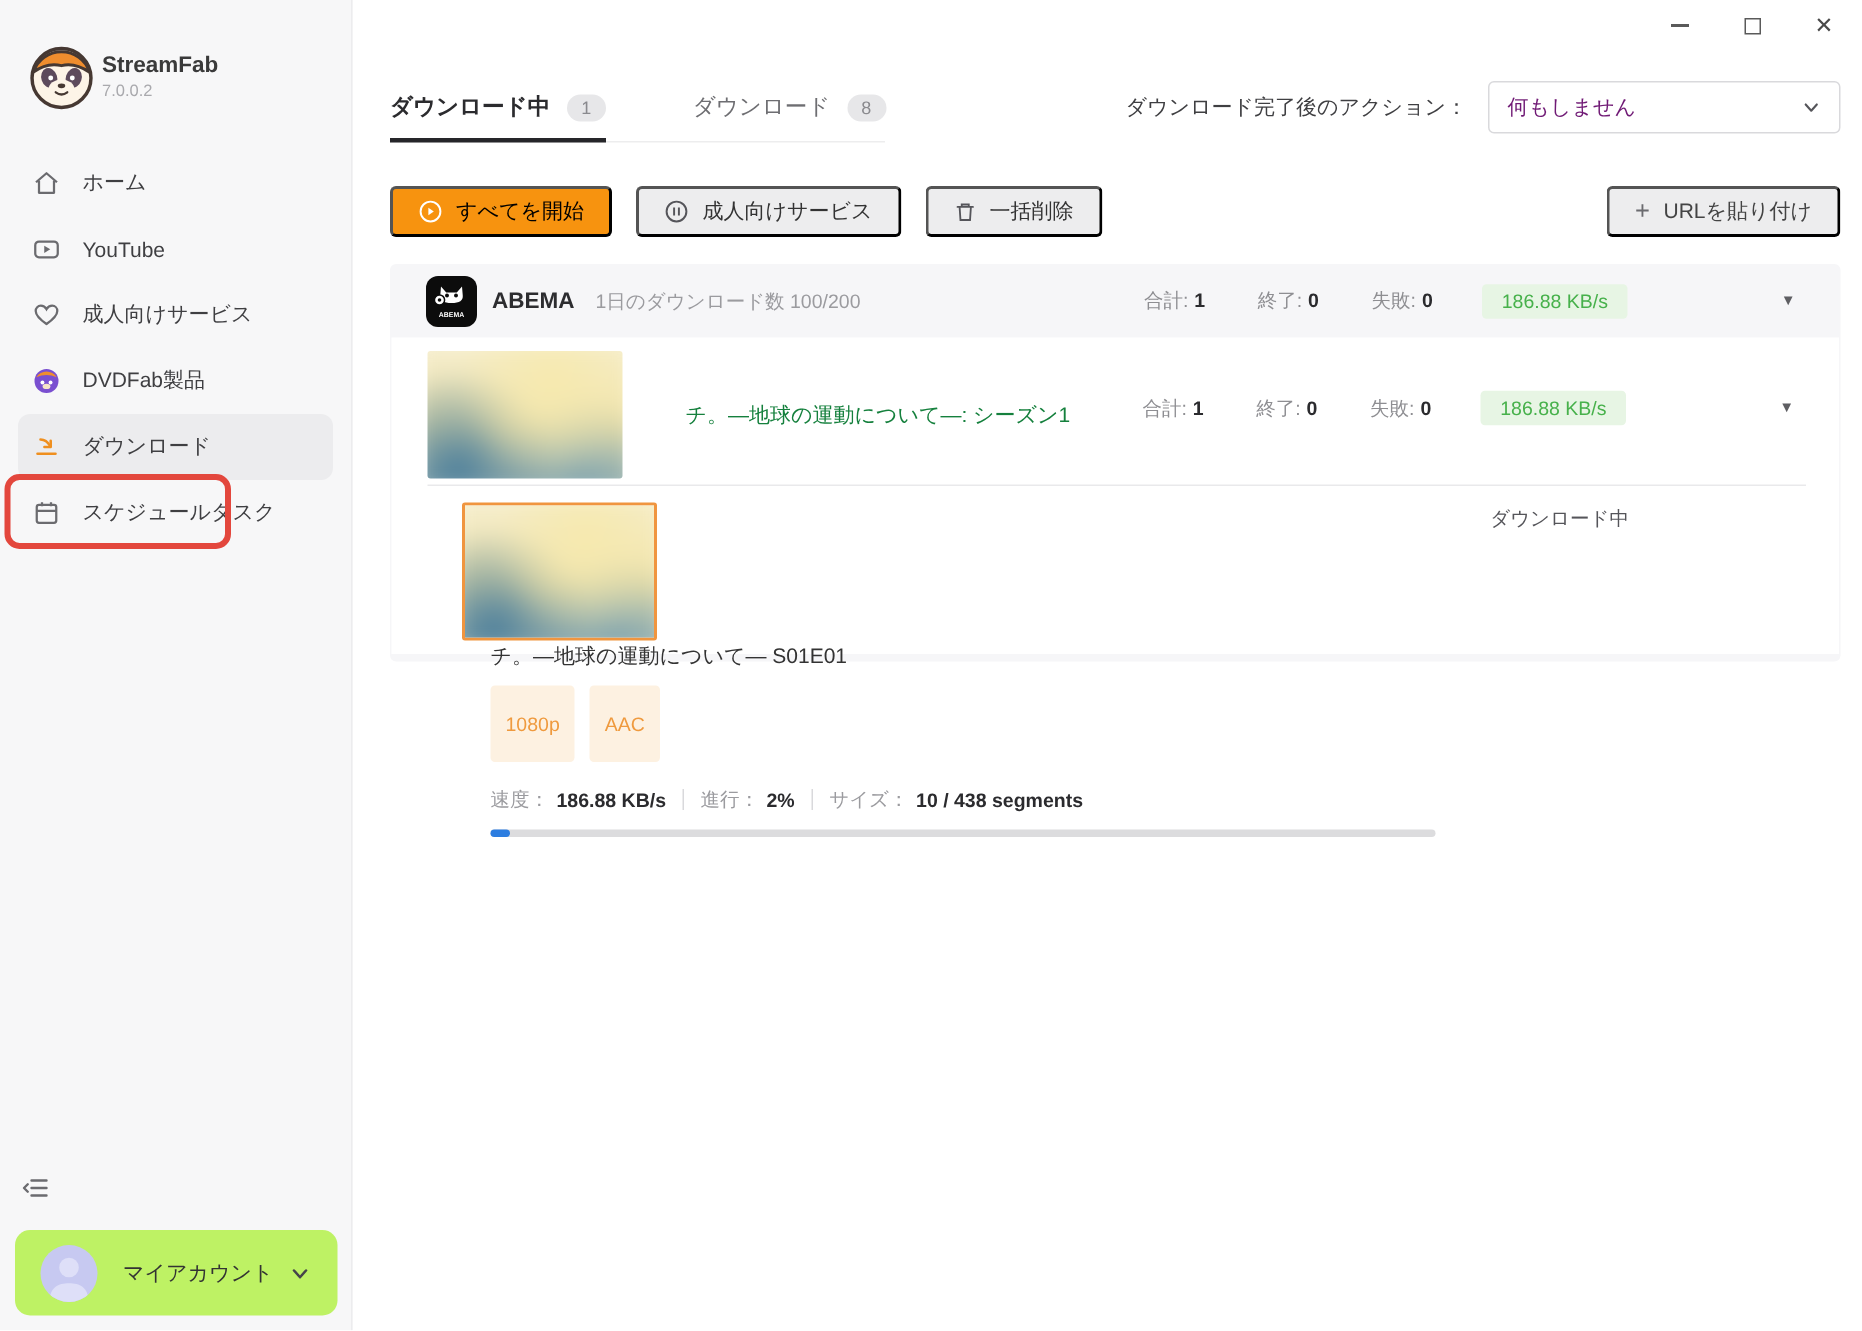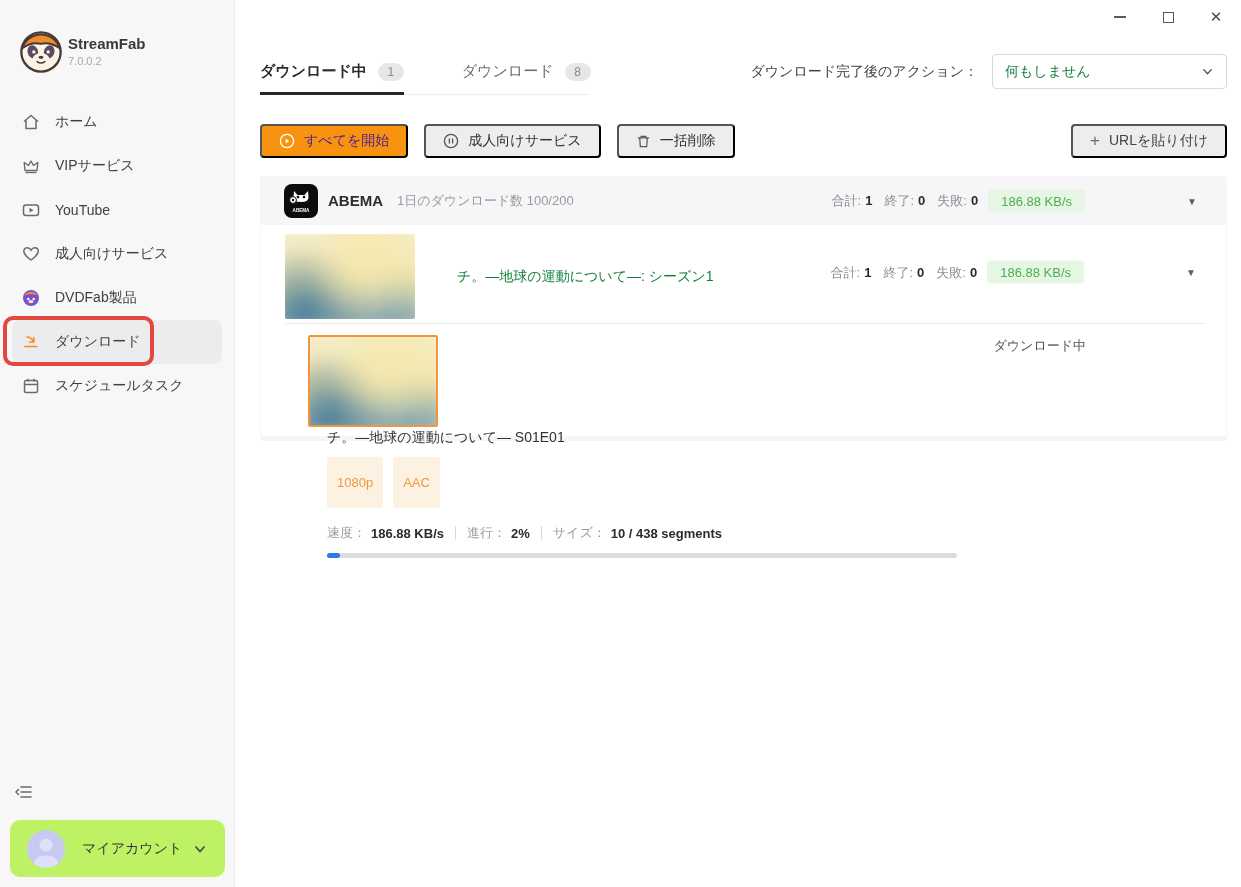--- a/index.html
+++ b/index.html
@@ -37,37 +37,37 @@
   .tabbar { position:absolute; left:24px; right:14px; top:48px; height:47px; display:flex; align-items:center; }
   .tabs { position:relative; display:flex; gap:58px; height:100%; align-items:center; }
   .tabs::after { content:''; position:absolute; left:0; bottom:0; width:330px; height:1px; background:#ededee; }
   .tab { position:relative; height:100%; display:flex; align-items:center; gap:11px; font-size:15px; color:#6e6e72; }
   .tab.active { color:#2b2b2e; font-weight:bold; }
   .tab.active::after { content:''; position:absolute; left:0; right:0; bottom:0; height:3px; background:#26262a; z-index:2; }
   .tab-badge { min-width:26px; height:18px; padding:0 8px; background:#e7e7e9; border-radius:9px; color:#8a8a8e; font-size:12px; font-weight:normal; display:flex; align-items:center; justify-content:center; }
 
   .post-action { margin-left:auto; display:flex; align-items:center; gap:14px; }
   .post-action-label { font-size:14px; color:#3f3f42; }
-  .select { width:235px; height:35px; border:1px solid #d9d9dc; border-radius:4px; background:#fff; display:flex; align-items:center; padding:0 12px; font-size:14px; color:#15803d; }
+  .select { width:235px; height:35px; border:1px solid #d9d9dc; border-radius:4px; background:#fff; display:flex; align-items:center; padding:0 12px; font-size:14px; color:#701a75; }
   .select-caret { margin-left:auto; }
 
   .toolbar { position:absolute; left:24px; right:14px; top:124px; height:34px; display:flex; gap:16px; }
   .btn { height:34px; padding:0 17px; border-radius:4px; display:flex; align-items:center; gap:9px; font-size:14px; background:#ededee; color:#333; cursor:default; }
-  .btn.primary { background:#f7930f; color:#4c1d95; }
+  .btn.primary { background:#f7930f; color:#000000; }
   .btn.paste { margin-left:auto; color:#444; }
   .plus-glyph { font-size:17px; color:#6b6b6f; }
 
   
   .list { position:absolute; left:24px; right:14px; top:176px; height:265px; background:#f6f6f8; border-radius:4px; }
   .provider-row { position:relative; height:49px; display:flex; align-items:center; padding-left:24px; }
   .abema-icon { width:34px; height:34px; }
   .provider-name { font-size:15px; font-weight:bold; color:#2d2d30; margin-left:10px; }
   .provider-quota { font-size:13px; color:#9b9b9f; margin-left:14px; }
 
-  .stats { position:absolute; right:142px; top:50%; transform:translateY(-50%); display:flex; align-items:center; gap:12px; font-size:13px; }
+  .stats { position:absolute; right:142px; top:50%; transform:translateY(-50%); display:flex; align-items:center; gap:35px; font-size:13px; }
   .stat-label { color:#8e8e92; }
   .stat-value { color:#2b2b2e; font-weight:bold; margin-left:4px; }
   .speed-badge { background:#e7f5e4; color:#47b14b; font-size:13px; padding:4px 13px; border-radius:3px; margin-left:-2px; }
   .row-caret { position:absolute; right:30px; top:50%; transform:translateY(-50%); font-size:10px; color:#5f5f63; }
 
   .inner-panel { position:absolute; left:1px; right:1px; top:49px; bottom:5px; background:#fff; }
   .season-row { position:relative; height:94px; padding:9px 0 0 24px; display:flex; }
   .thumb { width:130px; height:85px; border-radius:2px; overflow:hidden; position:relative; }
   .thumb-art { position:absolute; inset:-10px; filter:blur(7px);
     background:
@@ -125,29 +125,20 @@
       <div class="nav-item">
         <span class="nav-icon">
           <svg viewBox="0 0 18 18" width="18" height="18" fill="none" stroke="#6b6b6f" stroke-width="1.5" stroke-linejoin="round">
               <path d="M2 8.5 L9 2.5 L16 8.5 M4 7.5 V15.5 H14 V7.5"></path>
             </svg>
         </span>
         <span class="nav-label">ホーム</span>
       </div>
       <div class="nav-item">
         <span class="nav-icon">
-          <svg viewBox="0 0 18 18" width="18" height="18" fill="none" stroke="#6b6b6f" stroke-width="1.4" stroke-linejoin="round">
-              <path d="M3 13.5 L2.2 5.5 L6.5 8.5 L9 4 L11.5 8.5 L15.8 5.5 L15 13.5 Z"></path>
-              <path d="M3.5 15.5 H14.5"></path>
-            </svg>
-        </span>
-        <span class="nav-label">VIPサービス</span>
-      </div>
-      <div class="nav-item">
-        <span class="nav-icon">
           <svg viewBox="0 0 18 18" width="18" height="18">
               <rect x="1.5" y="4" width="15" height="10.5" rx="2.5" fill="none" stroke="#6b6b6f" stroke-width="1.5"></rect>
               <path d="M7.5 6.8 L11.5 9.2 L7.5 11.6 Z" fill="#6b6b6f"></path>
             </svg>
         </span>
         <span class="nav-label">YouTube</span>
       </div>
       <div class="nav-item">
         <span class="nav-icon">
           <svg viewBox="0 0 18 18" width="18" height="18" fill="none" stroke="#6b6b6f" stroke-width="1.5">

